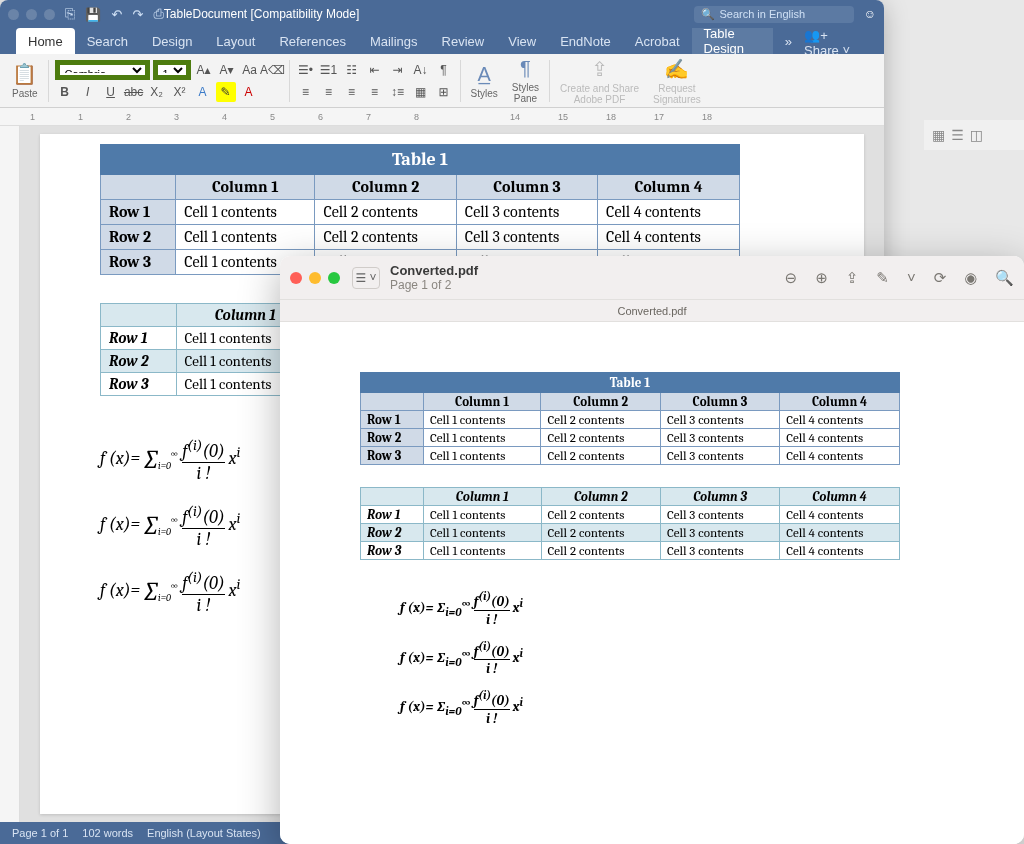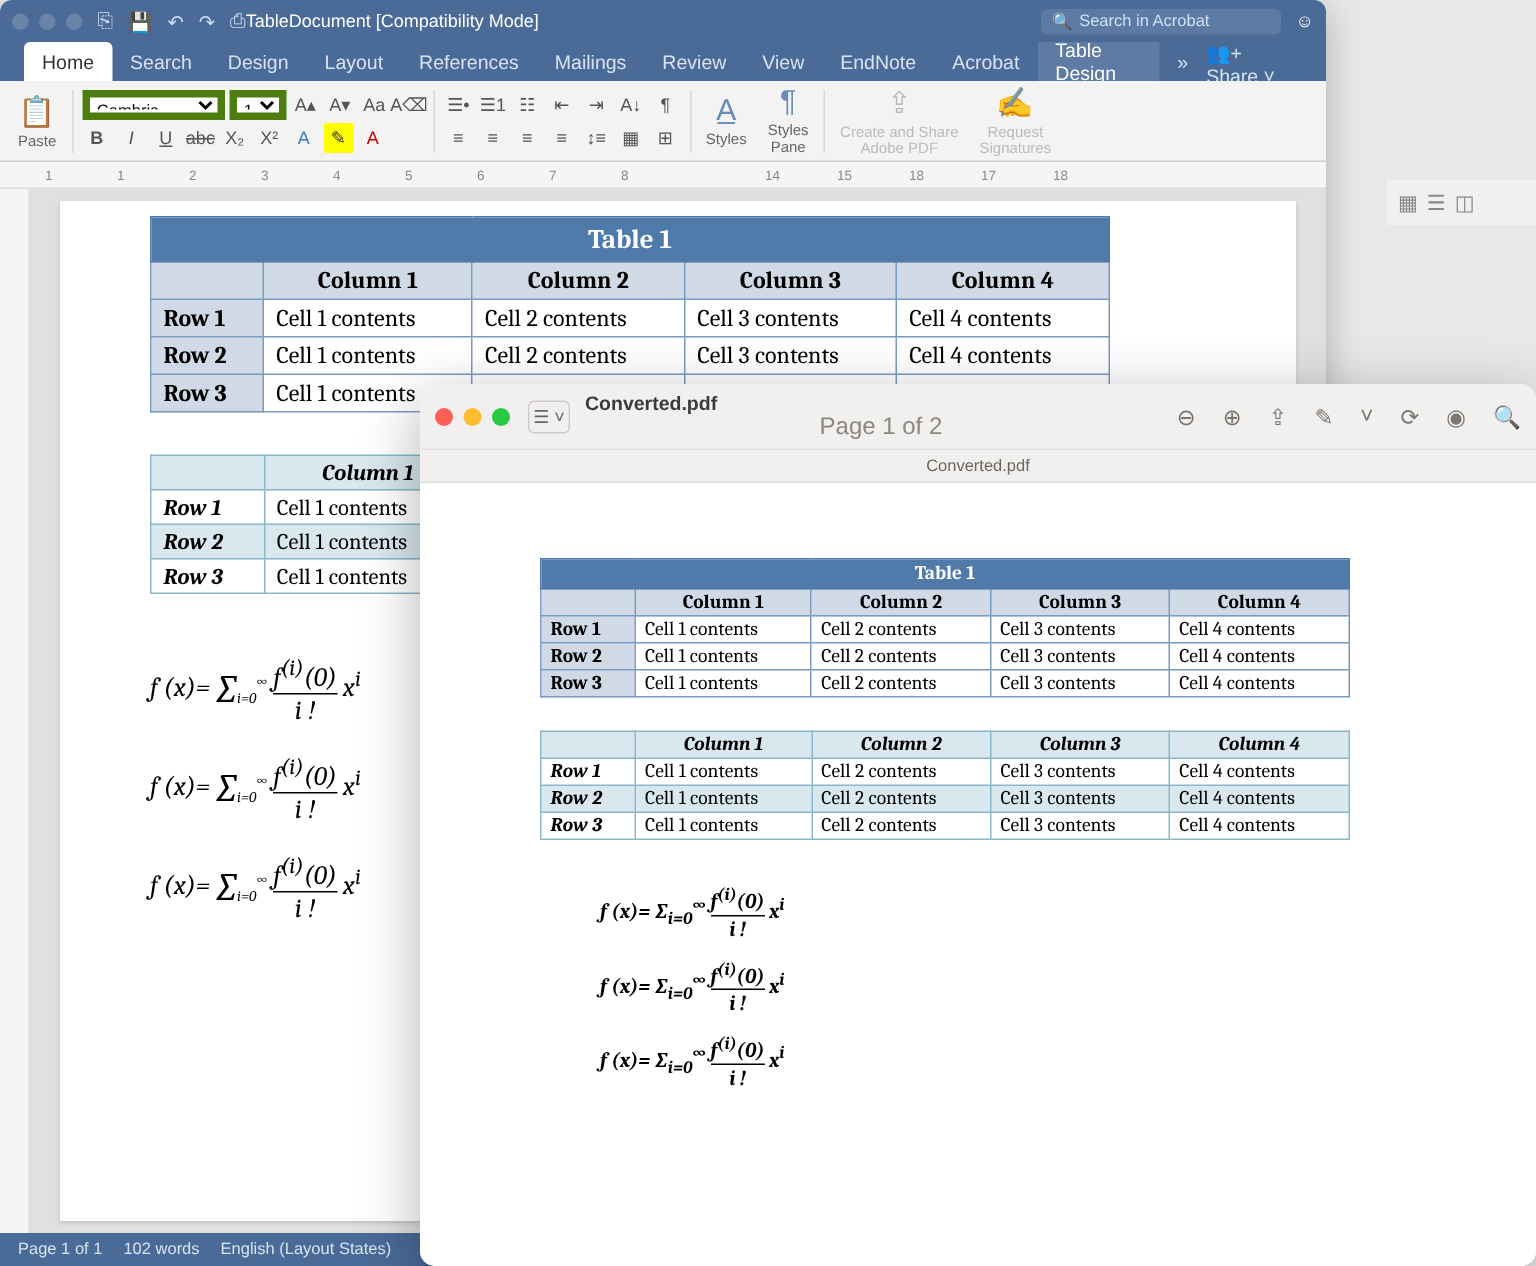--- a/index.html
+++ b/index.html
@@ -56,21 +56,21 @@
 
 .preview-window { position: absolute; top: 256px; left: 280px; width: 744px; height: 588px; background: #fff; border-radius: 10px; box-shadow: 0 10px 40px rgba(0,0,0,0.3); display: flex; flex-direction: column; overflow: hidden; }
 .pv-titlebar { background: #f2efef; height: 44px; display: flex; align-items: center; padding: 0 10px; border-bottom: 1px solid #e2e0de; }
 .pv-traffic { display: flex; gap: 7px; margin-right: 12px; }
 .pv-traffic .r { width: 12px; height: 12px; border-radius: 50%; background: #ff5f57; }
 .pv-traffic .y { width: 12px; height: 12px; border-radius: 50%; background: #febc2e; }
 .pv-traffic .g { width: 12px; height: 12px; border-radius: 50%; background: #28c840; }
 .pv-sidebar-btn { width: 28px; height: 22px; border: 1px solid #d0ccc9; border-radius: 4px; display: flex; align-items: center; justify-content: center; color: #666; margin-right: 10px; font-size: 12px; }
 .pv-titleblock { flex: 1; }
 .pv-title { font-size: 13px; font-weight: 600; color: #3a3a3a; }
-.pv-subtitle { font-size: 16px; color: #8a8680; text-align: center; }
+.pv-subtitle { font-size: 12px; color: #8a8680; }
 .pv-tools { display: flex; gap: 18px; color: #7a7772; font-size: 15px; align-items: center; }
 .pv-tabbar { background: #f2efef; height: 22px; text-align: center; font-size: 11px; color: #6a6660; border-bottom: 1px solid #e2e0de; line-height: 22px; }
 .pv-body { flex: 1; background: #fff; overflow: hidden; padding: 50px 80px 0 80px; font-family: Cambria, Georgia, serif; }
 
 .pvtbl1 { border-collapse: collapse; width: 540px; margin-bottom: 22px; font-size: 13px; }
 .pvtbl1 th.title { background: #4f7aa9; color: #fff; font-weight: bold; padding: 2px; border: 1px solid #4f7aa9; }
 .pvtbl1 th.col { background: #d0dae7; font-weight: bold; padding: 1px 6px; border: 1px solid #7a9ac0; text-align: center; }
 .pvtbl1 th.rowh { background: #d0dae7; font-weight: bold; padding: 1px 6px; border: 1px solid #7a9ac0; text-align: left; }
 .pvtbl1 td { padding: 1px 6px; border: 1px solid #7a9ac0; }
 
@@ -96,21 +96,21 @@
         <span></span>
       </div>
     <div class="tb-icons">
       <span>⎘</span>
       <span>💾</span>
       <span>↶</span>
       <span>↷</span>
       <span>⎙</span>
     </div>
     <div class="tb-title">TableDocument [Compatibility Mode]</div>
-    <div class="tb-search">🔍 <span>Search in Acrobat</span></div>
+    <div class="tb-search">🔍 <span>Search in English</span></div>
     <span style="margin-left:10px;">☺</span>
   </div>
 
   <div class="word-tabs">
     <div class="word-tab active">Home</div>
     <div class="word-tab">Search</div>
     <div class="word-tab">Design</div>
     <div class="word-tab">Layout</div>
     <div class="word-tab">References</div>
     <div class="word-tab">Mailings</div>

